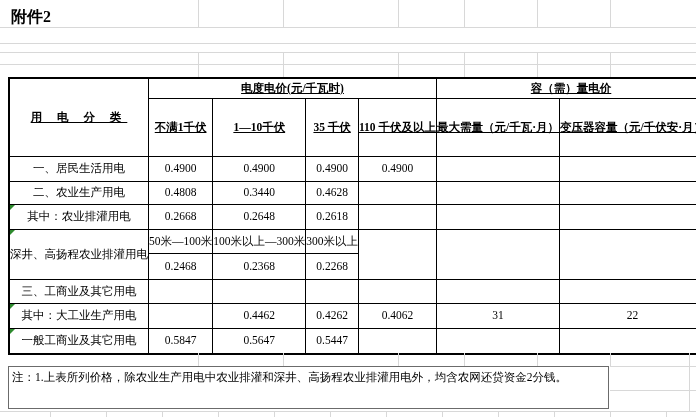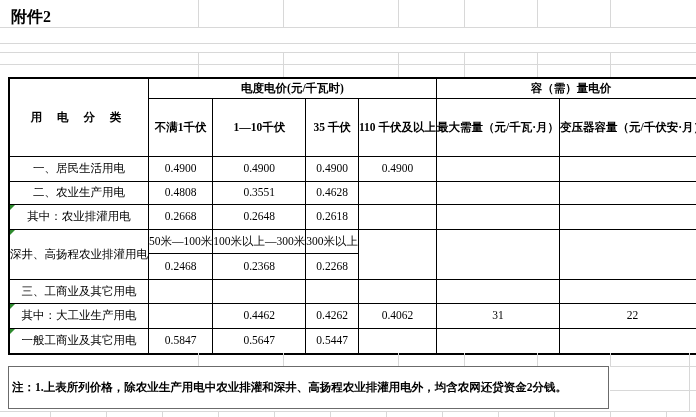--- a/index.html
+++ b/index.html
@@ -22,37 +22,37 @@
     border-collapse:collapse; table-layout:fixed;
     border:2px solid #000;
   }
   table.ptable td{
     border:1px solid #000; padding:0;
     text-align:center; vertical-align:middle;
     font-size:11.5px; line-height:13px;
     overflow:hidden; white-space:nowrap;
   }
   td.wrap{ white-space:normal; }
-  td.b{ font-weight:bold; }
+  td.b{ font-weight:bold;text-decoration:underline; }
   td.corner{ font-size:12.5px; letter-spacing:6px; }
   td.smallhdr{ font-size:11px; line-height:12.5px;margin-top:24px; }
   td.lbl{ text-align:left; font-size:12px; padding-left:4px; }
   td.ind1{ padding-left:28px; }
   td.ind2{ padding-left:58px; }
   td.deep{ padding-left:2px; }
   .tri{
     position:absolute; width:0; height:0;
     border-top:5px solid #2e8b2e; border-right:5px solid transparent;
   }
   .notes{
     position:absolute; left:8px; top:366px; width:601px; height:43px;
     border:1px solid #6b6b6b; box-sizing:border-box; background:#fff;
     font-size:11.5px; line-height:14px;
   }
-  .notes .l1{ margin:13px 0 0 3px; white-space:nowrap;font-weight:bold; }
+  .notes .l1{ margin:3px 0 0 3px; white-space:nowrap; }
   .notes .l2{ margin:5px 0 0 26px; white-space:nowrap; }
 </style>
 </head>
 <body>
 
 <div class="page">
 
   <div class="attachment">附件2</div>
 
   <table class="ptable">
@@ -85,21 +85,21 @@
         <td>0.4900</td>
         <td>0.4900</td>
         <td>0.4900</td>
         <td>0.4900</td>
         <td></td>
         <td></td>
       </tr>
       <tr style="height:23px">
         <td class="lbl">二、农业生产用电</td>
         <td>0.4808</td>
-        <td>0.3551</td>
+        <td>0.3440</td>
         <td>0.4628</td>
         <td></td>
         <td></td>
         <td></td>
       </tr>
       <tr style="height:25px">
         <td class="lbl ind1">其中：农业排灌用电</td>
         <td>0.2668</td>
         <td>0.2648</td>
         <td>0.2618</td>

